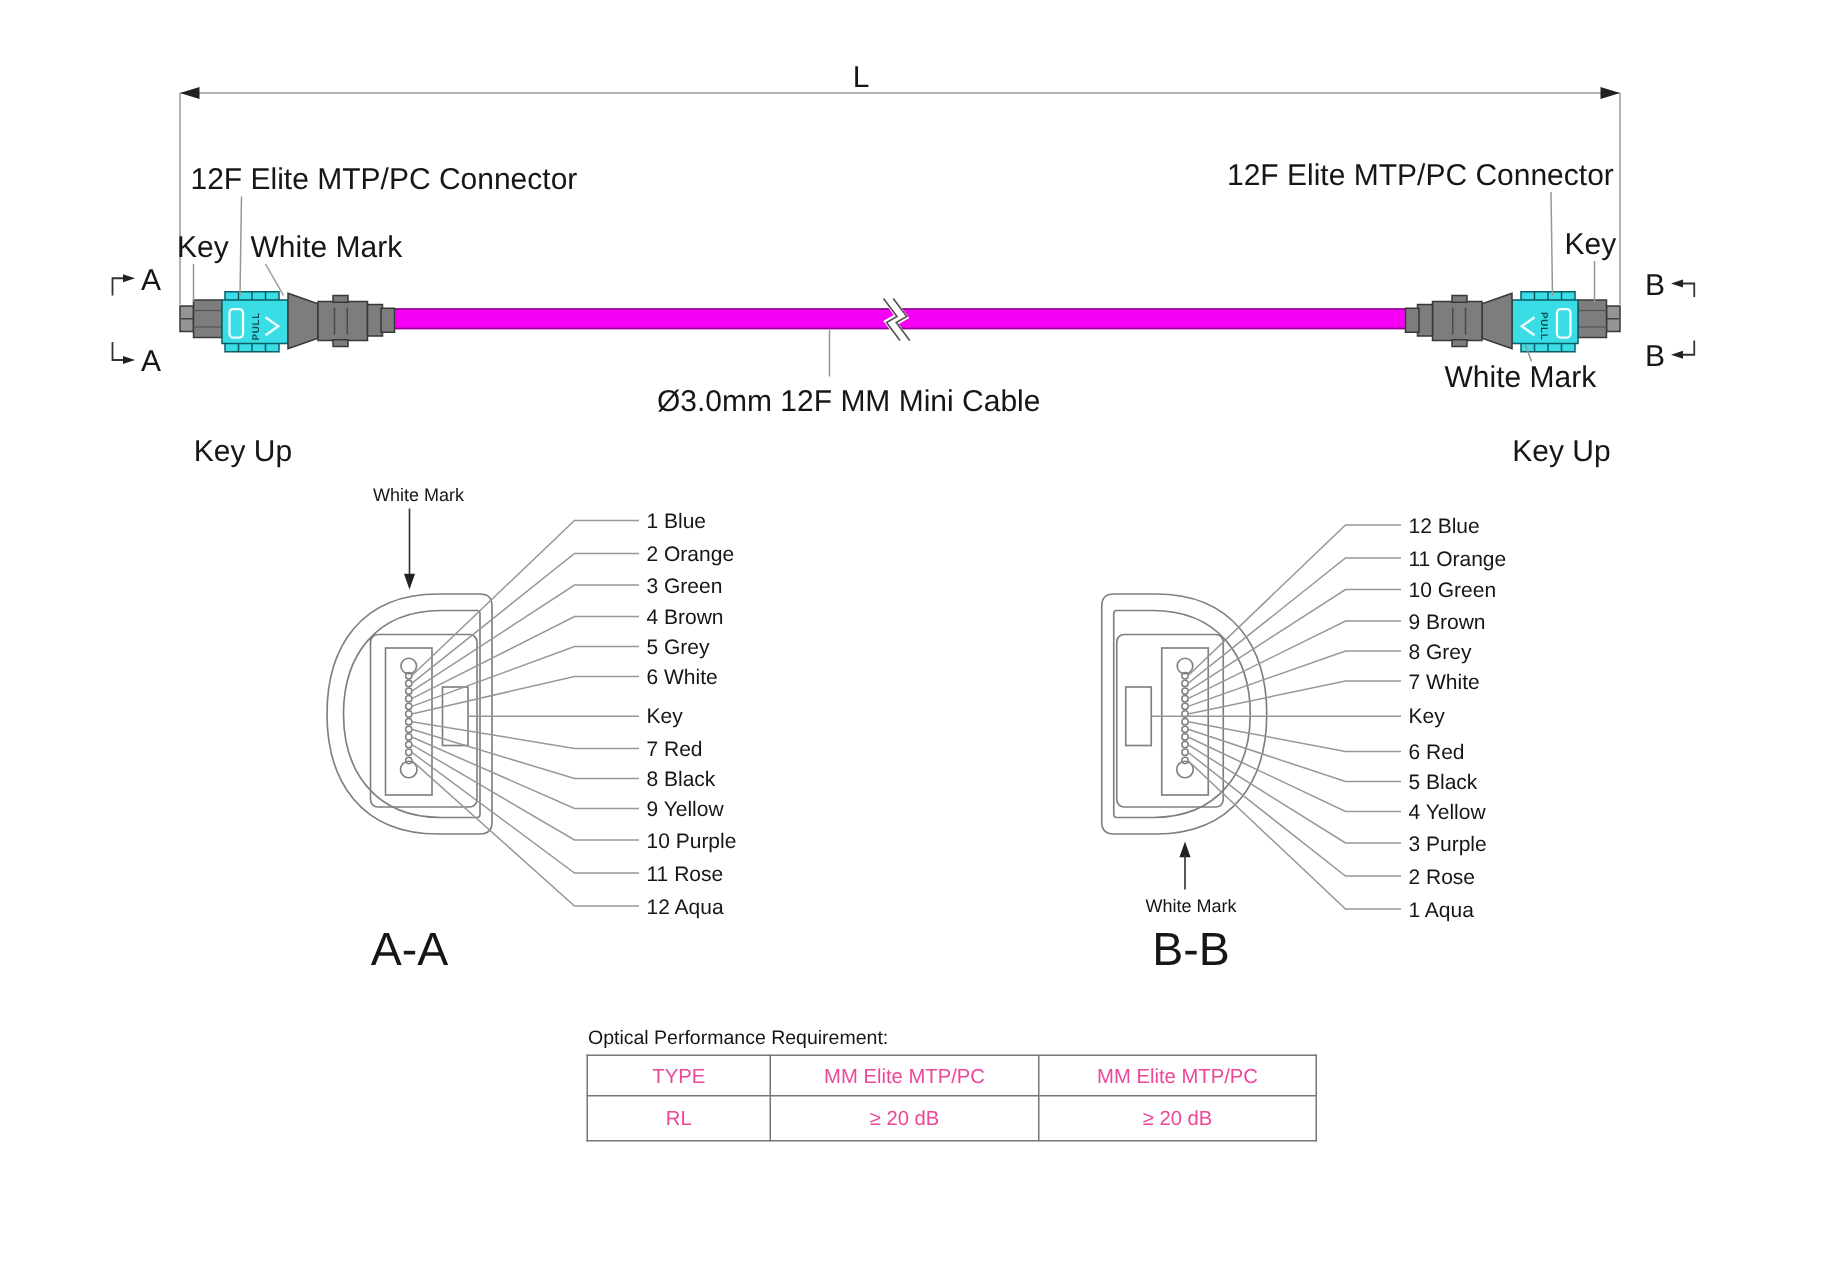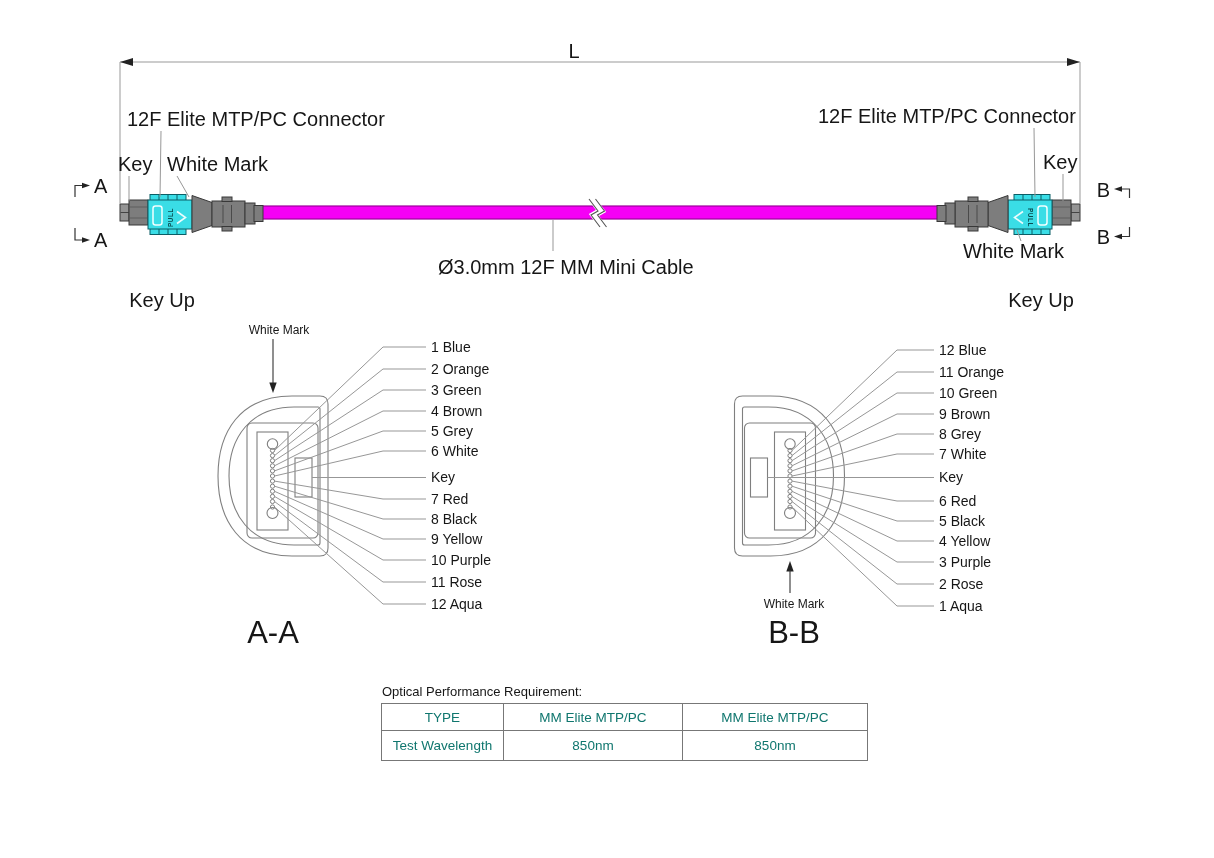--- a/index.html
+++ b/index.html
@@ -14,24 +14,24 @@
   .dim-label{font-size:20px;}
   .pull-txt{font-size:6.5px;font-weight:bold;fill:#0b4d52;letter-spacing:.5px;}
   .thin{stroke:#999999;stroke-width:1;fill:none;}
   .dark-thin{stroke:#333333;stroke-width:1.2;fill:none;}
   .face-line{stroke:#7f7f7f;stroke-width:1.1;fill:none;}
   .leader{stroke:#979797;stroke-width:1;fill:none;}
   .grey-part{fill:#7d7d7d;stroke:#383838;stroke-width:1;}
   .grey-part-light{fill:#949494;stroke:#383838;stroke-width:1;}
   .cyan-part{fill:#3adde6;stroke:#0b5e66;stroke-width:1;}
   
-  #perf{position:absolute;left:381px;top:684px;width:486px;}
+  #perf{position:absolute;left:391px;top:684px;width:486px;}
   #perf .title{font-size:13px;color:#161616;margin:0 0 4px 1px;}
   #perf table{border-collapse:collapse;width:486px;table-layout:fixed;}
-  #perf td{border:1px solid #777777;font-size:13.5px;color:#0f766e;text-align:center;
+  #perf td{border:1px solid #777777;font-size:13.5px;color:#ec4899;text-align:center;
            height:26px;padding:0 2px;background:#ffffff;}
   #perf tr:last-child td{height:29px;}
   #perf col.c0{width:122px;} #perf col.c1{width:179px;} #perf col.c2{width:185px;}
 </style>
 </head>
 <body>
 
 <div id="canvas">
 
 <svg width="1214" height="680" viewBox="0 0 1214 680">
@@ -251,21 +251,21 @@
           <col class="c1">
           <col class="c2">
         </colgroup>
       <tbody>
         <tr>
           <td>TYPE</td>
           <td>MM Elite MTP/PC</td>
           <td>MM Elite MTP/PC</td>
         </tr>
         <tr>
-          <td>Test Wavelength</td>
-          <td>850nm</td>
-          <td>850nm</td>
+          <td>RL</td>
+          <td>≥ 20 dB</td>
+          <td>≥ 20 dB</td>
         </tr>
       </tbody>
     </table>
   </div>
 
 </div>
 
 </body></html>

